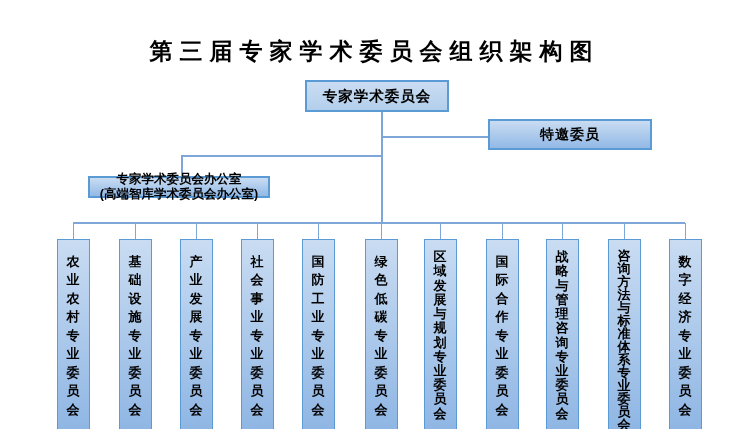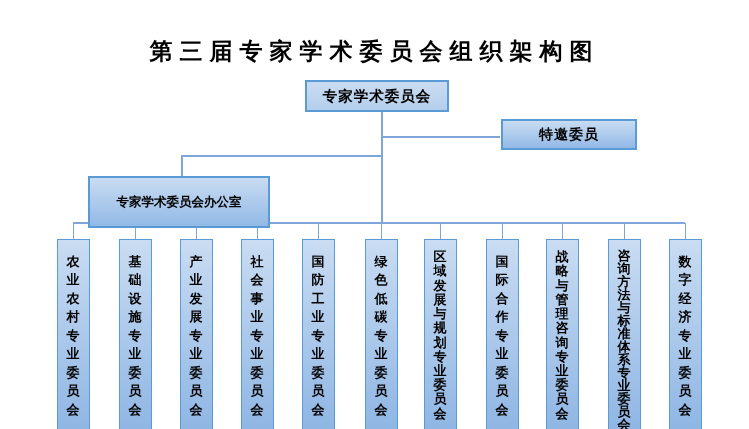--- a/index.html
+++ b/index.html
@@ -13,22 +13,22 @@
     font-size:23px;font-weight:bold;letter-spacing:7px;color:#000;white-space:nowrap;
   }
   .box{
     position:absolute;box-sizing:border-box;border:2px solid #5B9BD5;
     display:flex;align-items:center;justify-content:center;
     font-weight:bold;color:#000;text-align:center;
   }
   .box.flat{background:linear-gradient(180deg,#CADCF2 0%,#B3CFEC 100%);}
   .box.grad{background:linear-gradient(180deg,#C9DCF2 0%,#92B9E6 100%);}
   .root-box{left:305px;top:60px;width:144px;height:32px;font-size:14.5px;letter-spacing:1px;}
-  .special-box{left:501px;top:99px;width:136px;height:31px;font-size:14px;letter-spacing:1px;}
-  .office-box{left:88px;top:156px;width:182px;height:52px;font-size:12.5px;line-height:15px;flex-direction:column;}
+  .special-box{left:488px;top:99px;width:164px;height:31px;font-size:14px;letter-spacing:1px;}
+  .office-box{left:88px;top:156px;width:182px;height:22px;font-size:12.5px;line-height:15px;flex-direction:column;}
   .committee-box{
     top:219px;width:33px;height:192px;
     background:linear-gradient(180deg,#C9DCF2 0%,#8FB6E4 100%);
     border:1.5px solid #5B9BD5;
     flex-direction:column;justify-content:space-evenly;align-items:center;
     font-size:13px;padding:9px 0;
   }
   .committee-box span{display:block;line-height:13px;}
   .line{position:absolute;background:#7EA6D9;}
   .v{width:1.5px;}
@@ -62,20 +62,21 @@
   <div class="box flat root-box">
     <span>专家学术委员会</span>
   </div>
 
   <div class="box grad special-box">
     <span>特邀委员</span>
   </div>
 
   <div class="box grad office-box">
     <span>专家学术委员会办公室</span>
+    <span>(高端智库学术委员会办公室)</span>
   </div>
 
   <div class="box committee-box" style="left:56.5px;">
       <span>农</span>
       <span>业</span>
       <span>农</span>
       <span>村</span>
       <span>专</span>
       <span>业</span>
       <span>委</span>

